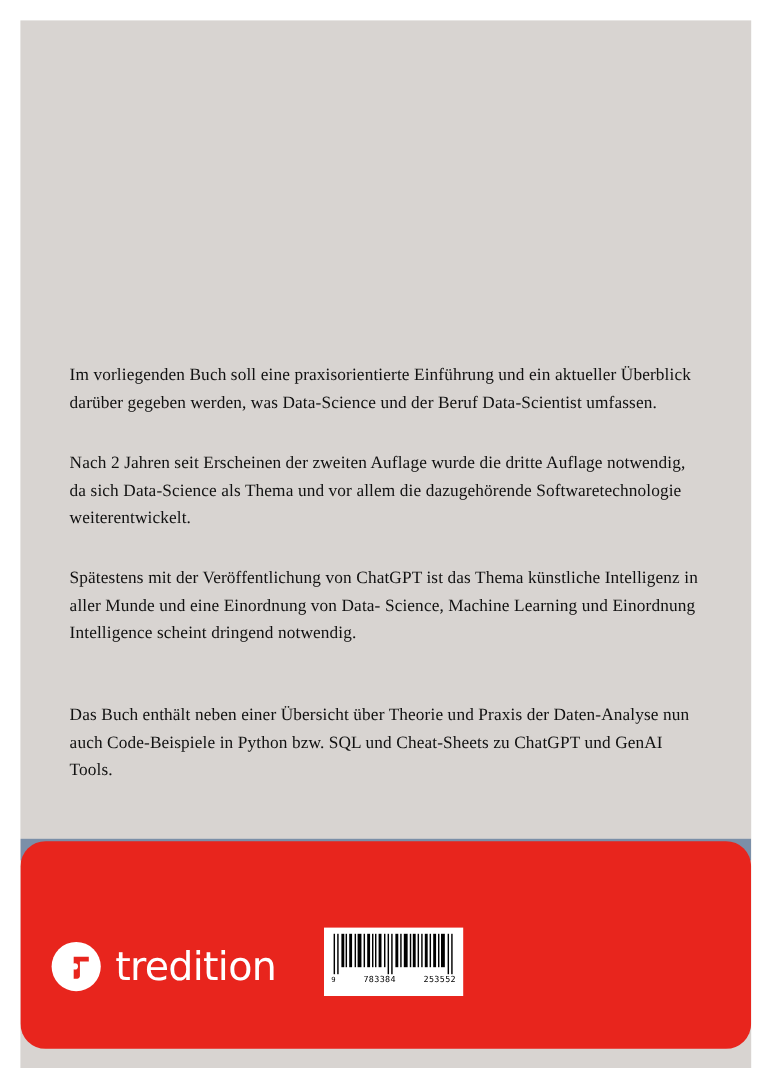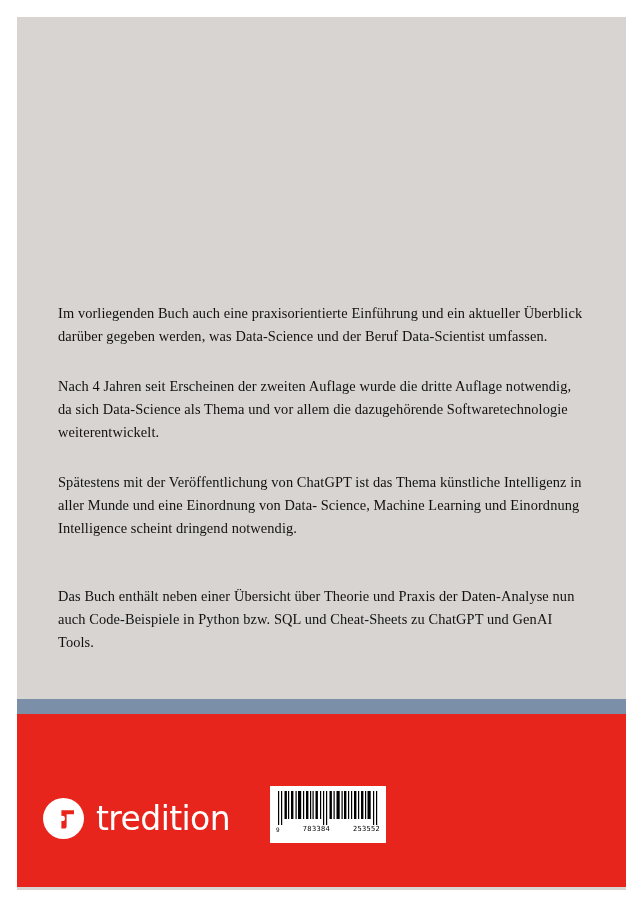--- a/index.html
+++ b/index.html
@@ -51,24 +51,25 @@
     position: absolute;
     left: 0;
     bottom: 173px;
     width: 609px;
     height: 18px;
     background: #7b8fa8;
   }
   .red-band {
     position: absolute;
     left: 0;
-    bottom: 3px;
+    bottom: 16px;
     width: 609px;
     height: 173px;
     background: #e8251d;
+    border-radius: 21px;
   }
   .logo-wrap {
     position: absolute;
     left: 26px;
     bottom: 48px;
     display: flex;
     align-items: center;
     gap: 12px;
   }
   .logo-mark {
@@ -118,22 +119,22 @@
   }
   .barcode-digits .lead { font-size: 6px; }
 </style>
 </head>
 <body>
 
 <div class="page">
   <div class="back-cover">
 
     <div class="blurb">
-      <p>Im vorliegenden Buch auch eine praxisorientierte Einführung und ein aktueller Überblick darüber gegeben werden, was Data-Science und der Beruf Data-Scientist umfassen.</p>
-      <p>Nach 4 Jahren seit Erscheinen der zweiten Auflage wurde die dritte Auflage notwendig, da sich Data-Science als Thema und vor allem die dazugehörende Softwaretechnologie weiterentwickelt.</p>
+      <p>Im vorliegenden Buch soll eine praxisorientierte Einführung und ein aktueller Überblick darüber gegeben werden, was Data-Science und der Beruf Data-Scientist umfassen.</p>
+      <p>Nach 2 Jahren seit Erscheinen der zweiten Auflage wurde die dritte Auflage notwendig, da sich Data-Science als Thema und vor allem die dazugehörende Softwaretechnologie weiterentwickelt.</p>
       <p>Spätestens mit der Veröffentlichung von ChatGPT ist das Thema künstliche Intelligenz in aller Munde und eine Einordnung von Data- Science, Machine Learning und Einordnung Intelligence scheint dringend notwendig.</p>
       <p>Das Buch enthält neben einer Übersicht über Theorie und Praxis der Daten-Analyse nun auch Code-Beispiele in Python bzw. SQL und Cheat-Sheets zu ChatGPT und GenAI Tools.</p>
     </div>
 
     <div class="divider-band"></div>
 
     <div class="red-band">
 
       <div class="logo-wrap">
         <span class="logo-mark">

